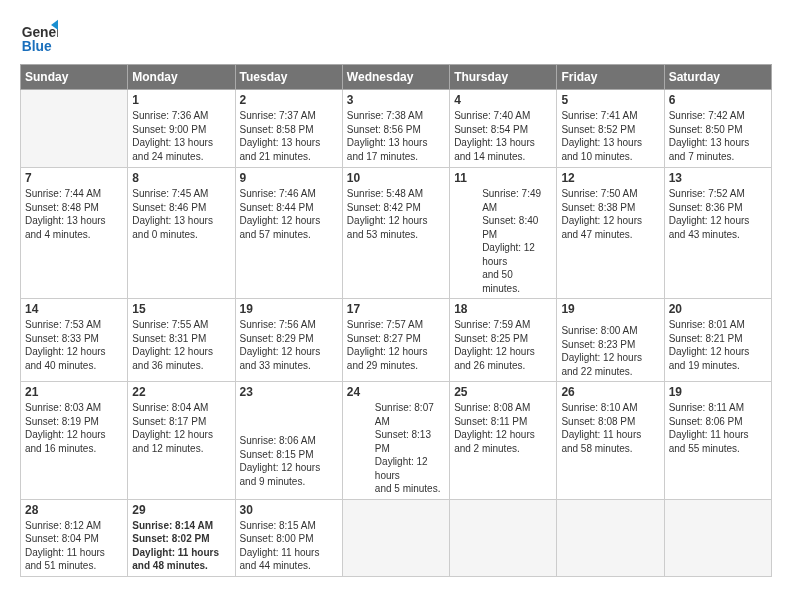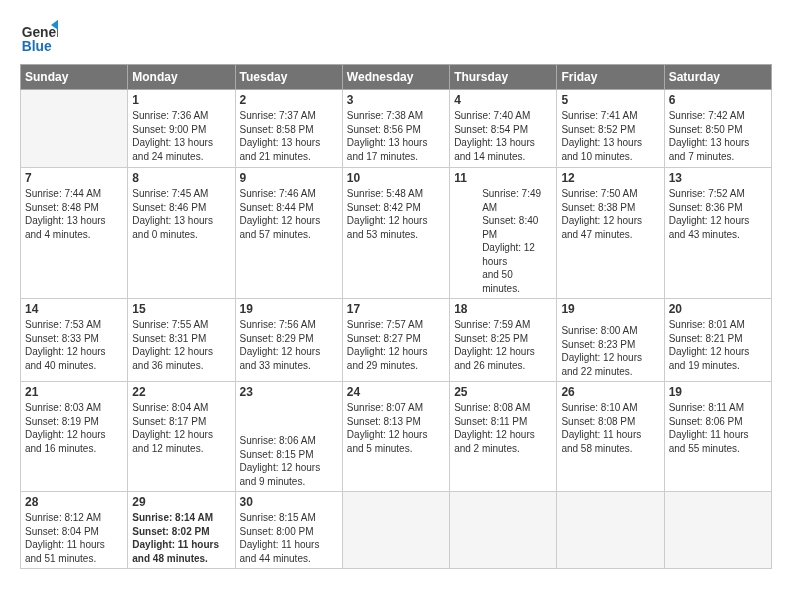--- a/index.html
+++ b/index.html
@@ -285,21 +285,21 @@
           </td>
           <td>
             <div class="day-number">23</div>
             <div class="cell-info" style="white-space: pre-line; margin-top: 35px;">Sunrise: 8:06 AM
 Sunset: 8:15 PM
 Daylight: 12 hours
 and 9 minutes.</div>
           </td>
           <td>
             <div class="day-number">24</div>
-            <div class="cell-info" style="white-space: pre-line;">Sunrise: 8:07 AM
+            <div class="cell-info" style="white-space: pre-line; margin-left: 28px;">Sunrise: 8:07 AM
 Sunset: 8:13 PM
 Daylight: 12 hours
 and 5 minutes.</div>
           </td>
           <td>
             <div class="day-number">25</div>
             <div class="cell-info" style="white-space: pre-line;">Sunrise: 8:08 AM
 Sunset: 8:11 PM
 Daylight: 12 hours
 and 2 minutes.</div>

